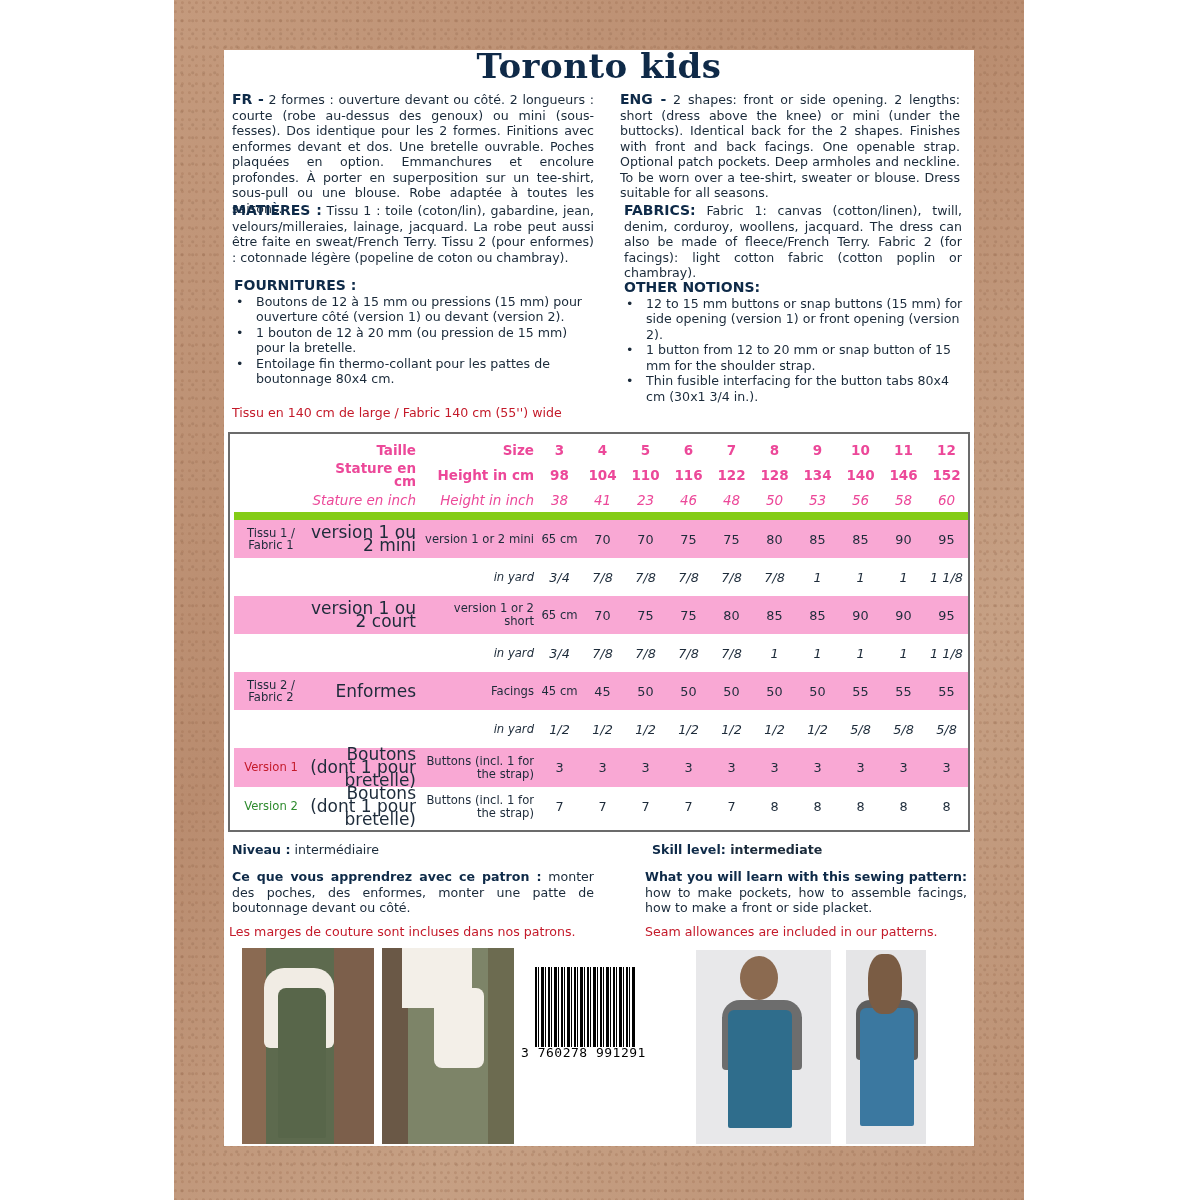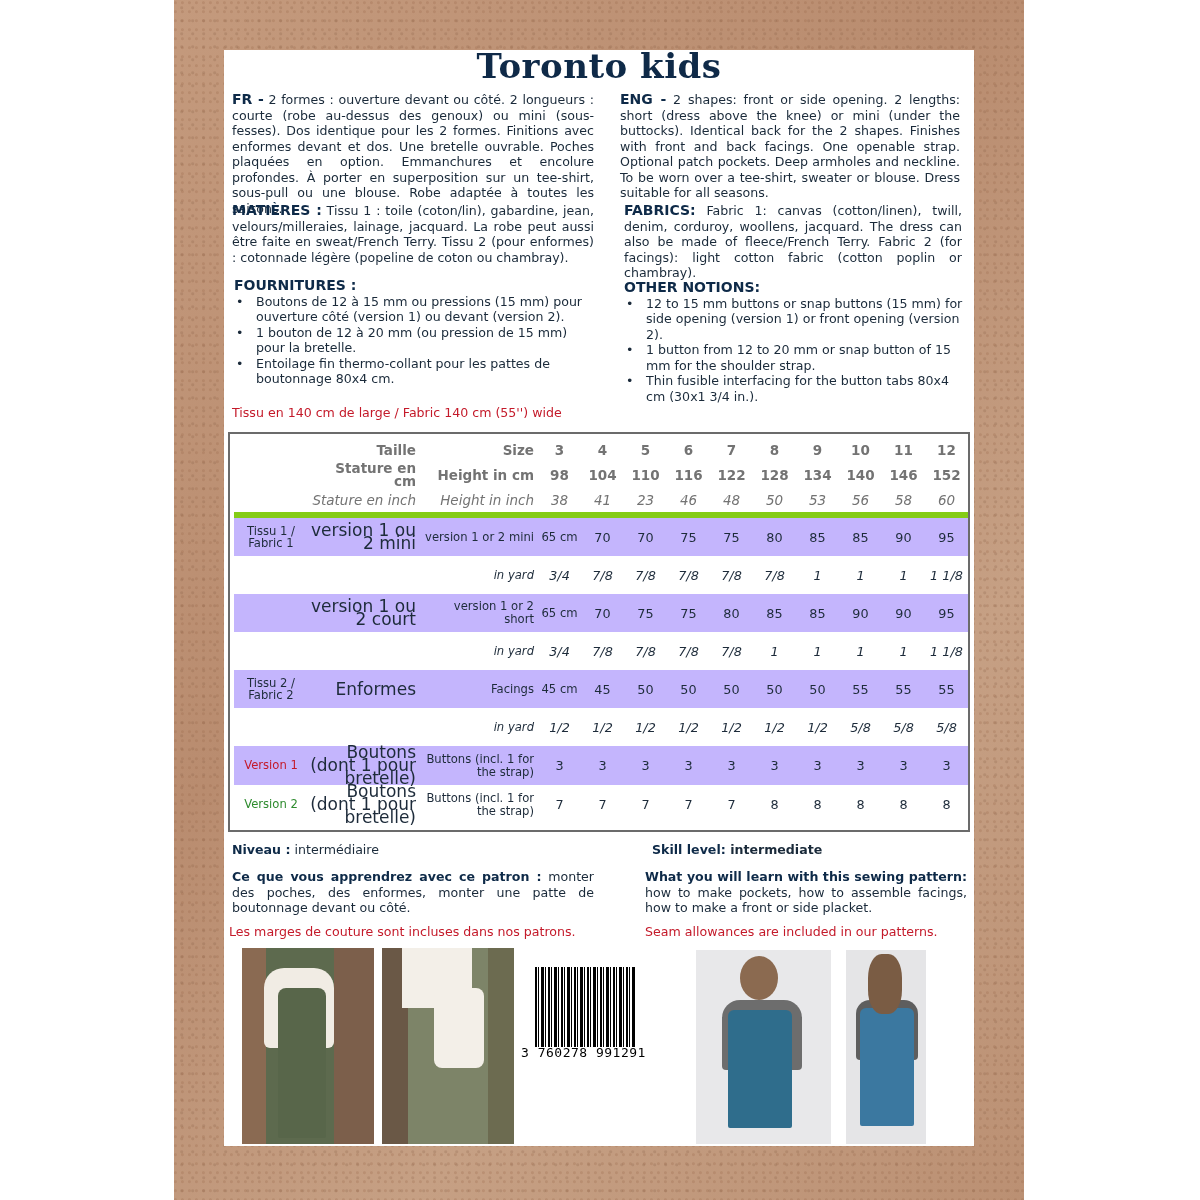--- a/index.html
+++ b/index.html
@@ -19,24 +19,24 @@
   ul.notes li::before { content:"•"; position:absolute; left:-20px; }
   .red { color:#c41a2a; }
   .green { color:#2e8b2e; }
   .tablebox { position:absolute; left:4px; top:382px; width:742px; height:400px; border:2px solid #6b6b6b; box-sizing:border-box; }
   table.sz { position:absolute; left:4px; top:4px; border-collapse:collapse; font-size:12.8px; color:#1d2b3a; }
   table.sz td { height:38px; padding:0 2px; text-align:center; vertical-align:middle; }
   table.sz td.c0 { width:70px; font-size:11.6px; line-height:12.5px; text-align:center; }
   table.sz td.c1 { width:106px; text-align:right; font-size:17px; line-height:13px; padding-right:6px; }
   table.sz td.c2 { width:110px; text-align:right; font-size:11.6px; line-height:13px; padding-right:4px; }
   table.sz td.n { width:39px; }
-  table.sz tr.hdr td { height:24px; font-weight:bold; font-size:13.5px; color:#737373; }
+  table.sz tr.hdr td { height:24px; font-weight:bold; font-size:13.5px; color:#ec4899; }
   table.sz tr.hdr td.c1, table.sz tr.hdr td.c2 { font-size:13.5px; }
-  table.sz tr.hdr.it td { font-weight:normal; font-style:italic; border-bottom:6px solid #84cc16;margin-left:8px; }
-  table.sz tr.shade td { background:#c4b5fd; }
+  table.sz tr.hdr.it td { font-weight:normal; font-style:italic; border-bottom:8px solid #84cc16;margin-left:8px; }
+  table.sz tr.shade td { background:#f9a8d4; }
   table.sz tr.yard td { font-style:italic; }
   table.sz tr.yard td.c0, table.sz tr.yard td.c1 { font-style:normal; }
   table.sz td.cm { font-size:11.6px; }
   .photo { position:absolute; overflow:hidden; }
   .barcode { position:absolute; left:311px; top:917px; width:100px; height:98px; }
   .bars { position:absolute; left:0; top:0; width:100px; height:80px;
     background: repeating-linear-gradient(90deg,#000 0 2px,#fff 2px 3px,#000 3px 4px,#fff 4px 6px,#000 6px 9px,#fff 9px 10px,#000 10px 11px,#fff 11px 13px); }
   .bnum { position:absolute; top:78px; left:-14px; width:130px; font-family:"DejaVu Sans Mono", monospace; font-size:13px; color:#000; letter-spacing:0.5px; background:transparent; }
 </style>
 </head>

